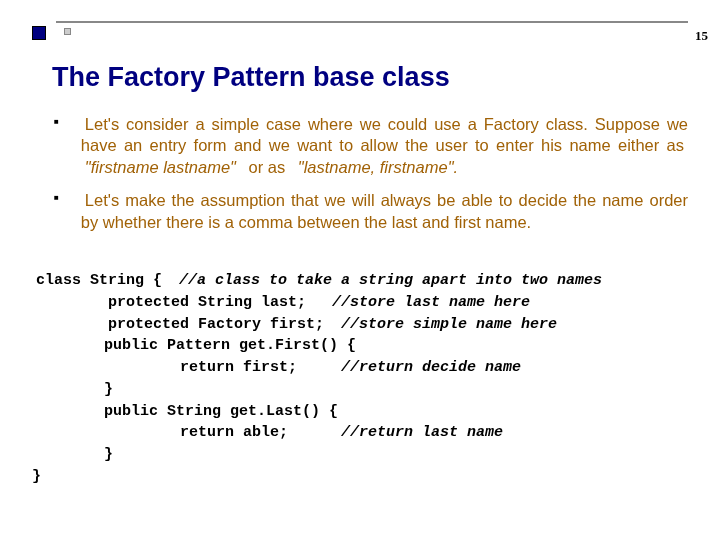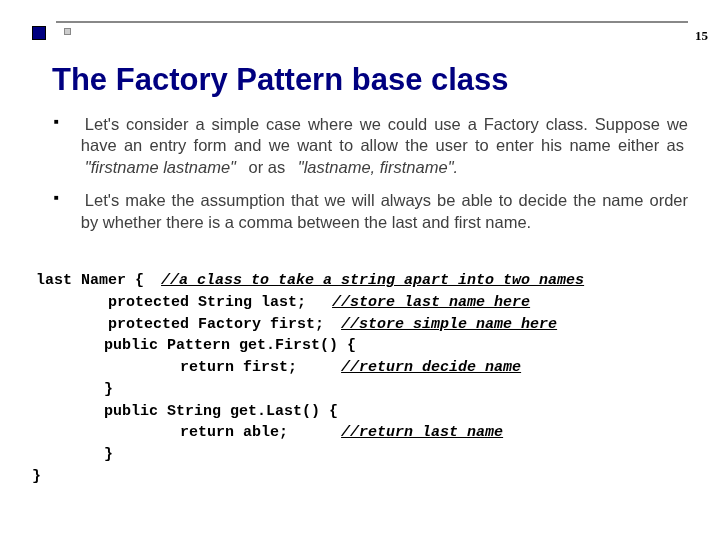--- a/index.html
+++ b/index.html
@@ -52,21 +52,21 @@
       right: 16px;
       font-family: Georgia, serif;
       font-weight: bold;
       font-size: 13px;
       color: #000;
     }
     .slide-title {
       position: absolute;
       top: 50px;
       left: 40px;
-      font-size: 31px;
+      font-size: 27px;
       color: #000080;
       font-family: Arial, sans-serif;
     }
     .content {
       position: absolute;
       top: 94px;
       left: 30px;
       right: 24px;
     }
     .bullet-list {
@@ -80,41 +80,40 @@
     .bullet-marker {
       font-size: 8px;
       margin-right: 18px;
       margin-top: 7px;
       color: #000;
       flex-shrink: 0;
     }
     .bullet-text {
       font-size: 16.5px;
       line-height: 1.3;
-      color: #404040;
+      color: #a16207;
       text-align: justify;
     }
     .italic {
       font-style: italic;
     }
     .code-block {
       position: absolute;
       top: 258px;
       left: 16px;
       right: 16px;
       font-family: 'Courier New', Courier, monospace;
       font-size: 15px;
       font-weight: bold;
       color: #000;
       line-height: 1.45;
       white-space: pre;
     }
     .code-comment {
       font-style: italic;
-      text-decoration: underline;
     }
   </style>
 </head>
 <body>
 
 <div class="header-decoration">
   <div class="square-icon"></div>
   <div class="small-square"></div>
 </div>
 <div class="header-line"></div>
@@ -133,21 +132,21 @@
     </li>
     <li class="bullet-item">
       <span class="bullet-marker">■</span>
       <span class="bullet-text">
         <span>Let's make the assumption that we will always be able to decide the name order by whether there is a comma between the last and first name.</span>
       </span>
     </li>
   </ul>
 </div>
 
-<div class="code-block"><span><span>last Namer { </span><span class="code-comment">//a class to take a string apart into two names</span></span>
+<div class="code-block"><span><span>class String { </span><span class="code-comment">//a class to take a string apart into two names</span></span>
 <span><span>        protected String last;  </span><span class="code-comment">//store last name here</span></span>
 <span><span>        protected Factory first; </span><span class="code-comment">//store simple name here</span></span>
 <span>        public Pattern get.First() {</span>
 <span><span>                return first;    </span><span class="code-comment">//return decide name</span></span>
 <span>        }</span>
 <span>        public String get.Last() {</span>
 <span><span>                return able;     </span><span class="code-comment">//return last name</span></span>
 <span>        }</span>
 <span>}</span></div>
 

